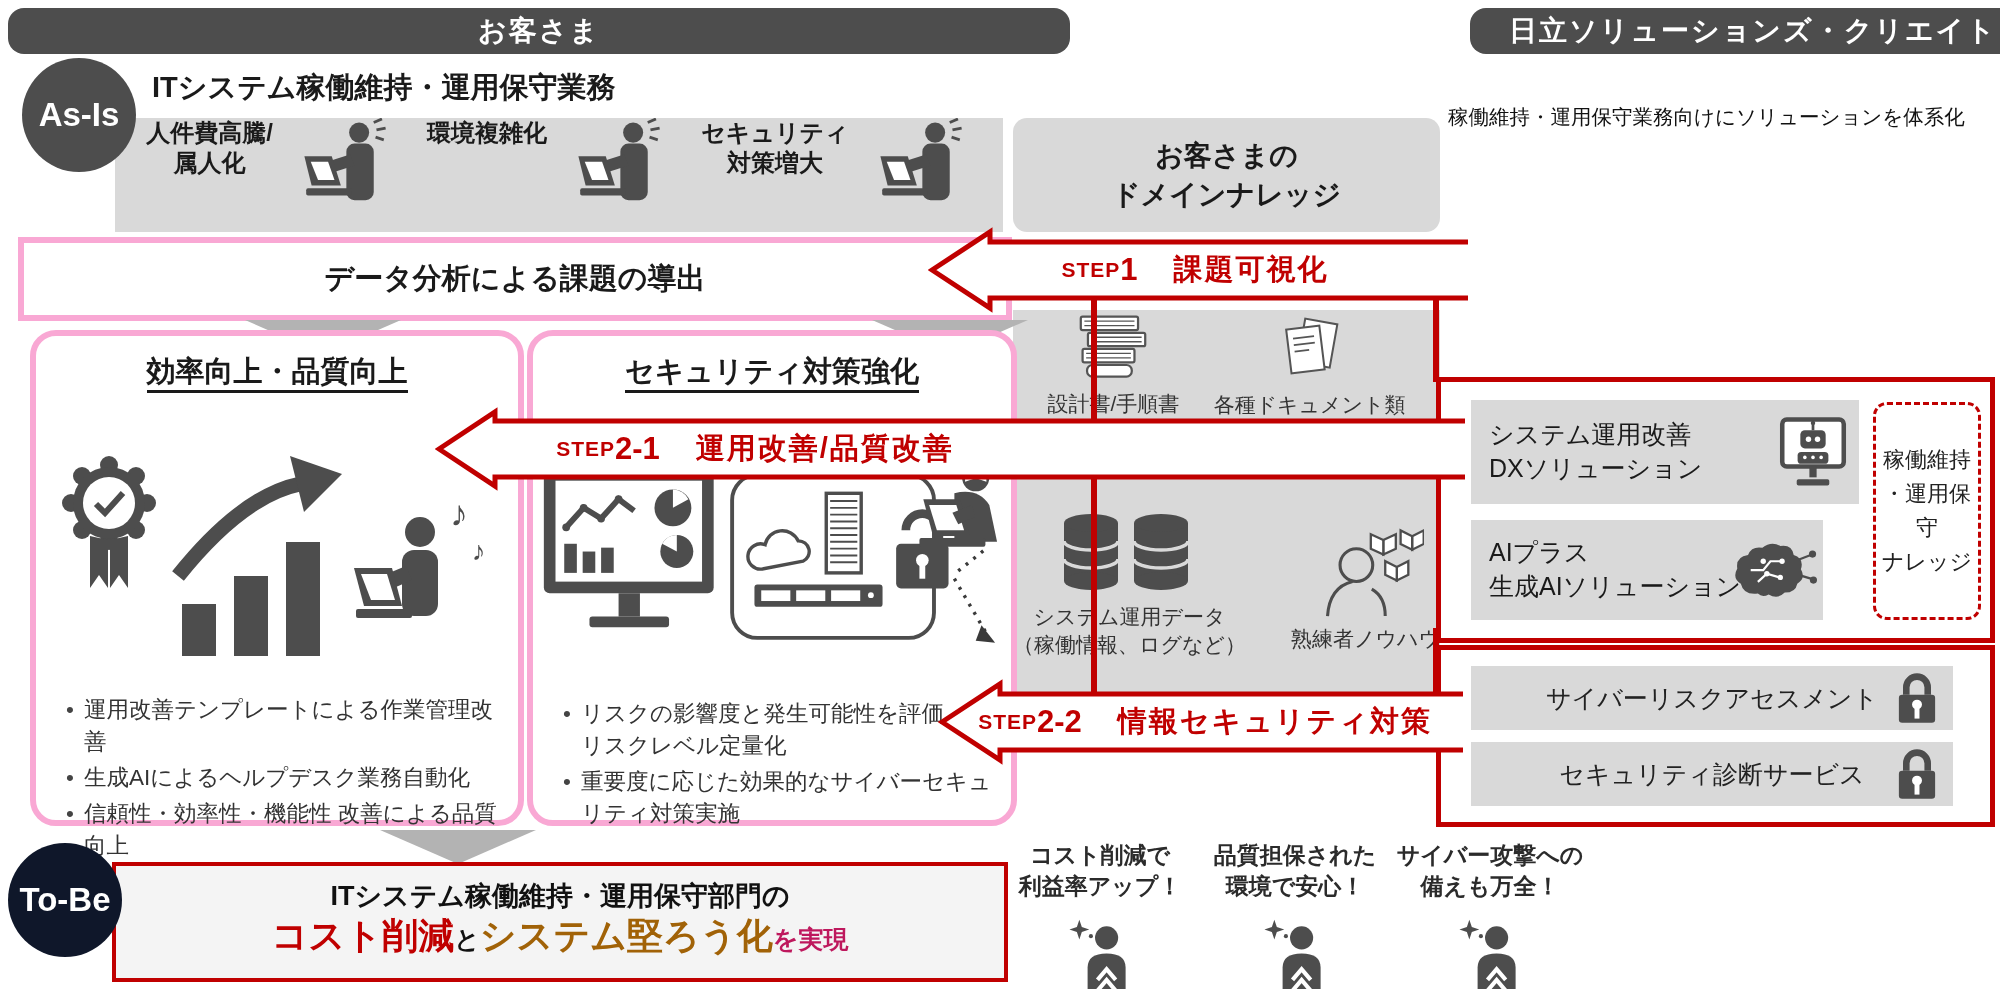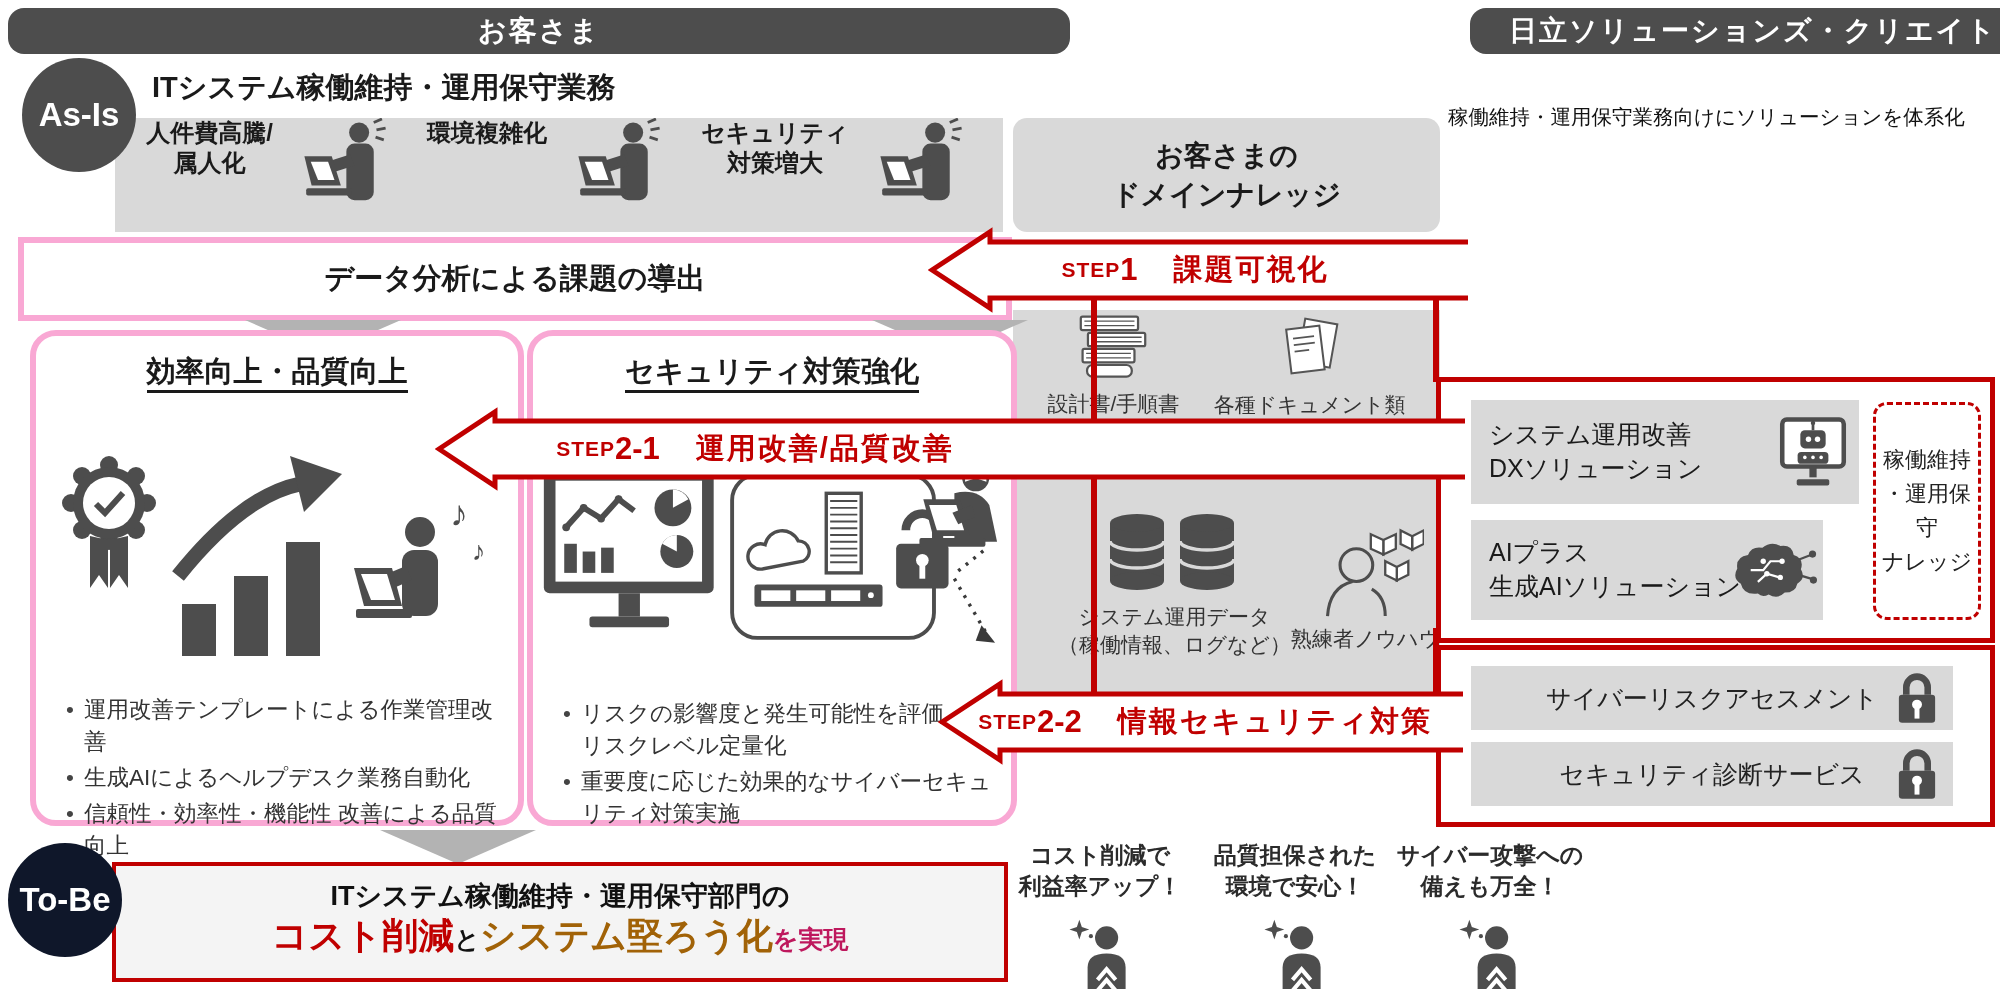--- a/index.html
+++ b/index.html
@@ -239,21 +239,21 @@
         </svg>
       <div class="dklabel">設計書/手順書</div>
     </div>
     <div class="dkgroup">
       <svg width="66" height="70">
           <use href="#ic-docs"></use>
         </svg>
       <div class="dklabel">各種ドキュメント類</div>
     </div>
   </div>
-  <div class="panel abs" style="left:1013px;top:477px;width:427px;height:215px;display:flex;align-items:center;justify-content:flex-end;">
+  <div class="panel abs" style="left:1013px;top:477px;width:427px;height:215px;display:flex;align-items:center;justify-content:space-between;">
     <div class="dkgroup">
       <svg width="130" height="84">
           <use href="#ic-db"></use>
         </svg>
       <div class="dklabel">システム運用データ
 （稼働情報、ログなど）</div>
     </div>
     <div class="dkgroup">
       <svg width="116" height="100">
           <use href="#ic-expert"></use>

